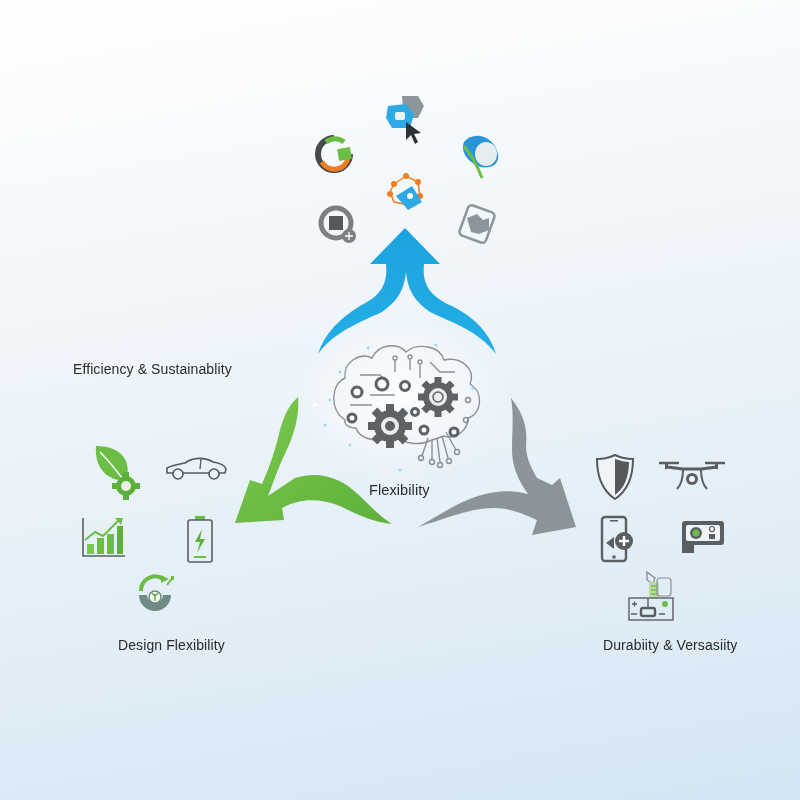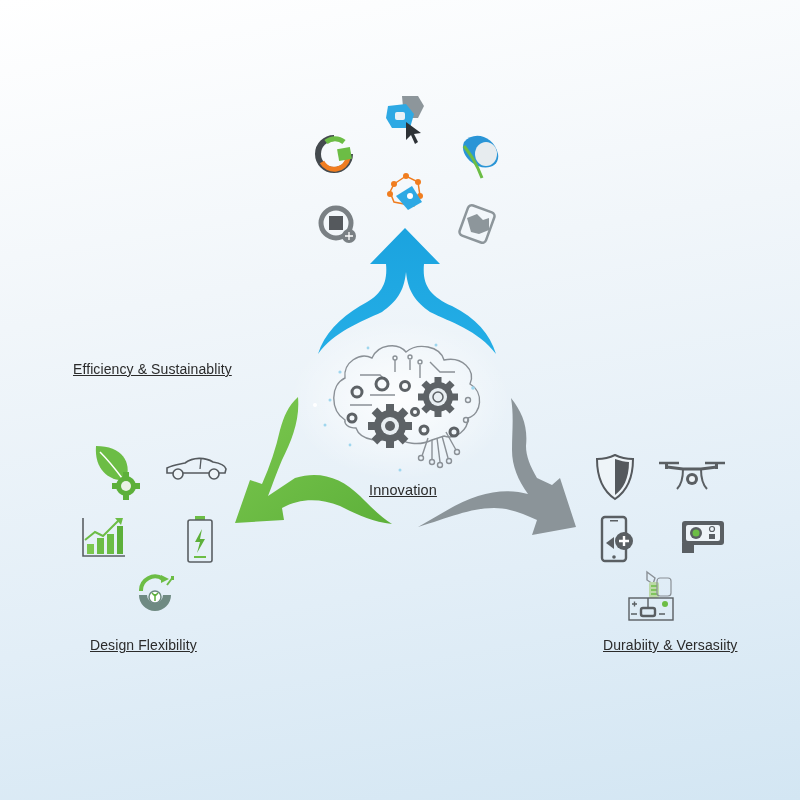--- a/index.html
+++ b/index.html
@@ -3,24 +3,24 @@
   <meta charset="utf-8">
   <style>
     html, body { margin: 0; padding: 0; }
     body {
       width: 800px; height: 800px; overflow: hidden; position: relative;
       background: linear-gradient(170deg, #ffffff 0%, #f1f6fa 35%, #e2eef7 70%, #d3e6f3 100%);
       font-family: "Liberation Sans", "DejaVu Sans", sans-serif;
       color: #2a2a2a;
     }
     .label {
-      position: absolute; font-size: 14px; color: #2b2b2b; white-space: nowrap; letter-spacing: 0.1px; text-decoration: underline;
+      position: absolute; font-size: 14px; color: #2b2b2b; white-space: nowrap; letter-spacing: 0.1px;
     }
     #lbl-eff { left: 73px; top: 361px; }
-    #lbl-design { left: 90px; top: 637px; }
+    #lbl-design { left: 118px; top: 637px; }
     #lbl-dur { left: 603px; top: 637px; }
     #lbl-innov { left: 369px; top: 482px; font-size: 14.5px; }
     svg.main { position: absolute; left: 0; top: 0; }
     .icon { position: absolute; }
   </style>
 </head>
 <body>
 
 <svg class="main" width="800" height="800" viewBox="0 0 800 800">
   <defs>
@@ -309,13 +309,13 @@
     <rect x="14" y="38" width="14" height="8" rx="2" fill="none" stroke="#5a5f63" stroke-width="2.4"></rect>
     <path d="M21 28 L21 38" stroke="#5a5f63" stroke-width="1.4"></path>
     <circle cx="38" cy="34" r="3" fill="#6cbd45"></circle>
     <path d="M5 34 L10 34 M7.5 31.5 L7.5 36.5 M4 44 L10 44 M32 44 L38 44" stroke="#5a5f63" stroke-width="1.4"></path>
   </svg>
 </div>
 
 <div class="label" id="lbl-eff">Efficiency &amp; Sustainablity</div>
 <div class="label" id="lbl-design">Design Flexibility</div>
 <div class="label" id="lbl-dur">Durabiity &amp; Versasiity</div>
-<div class="label" id="lbl-innov">Innovation</div>
+<div class="label" id="lbl-innov">Flexibility</div>
 
 </body></html>

